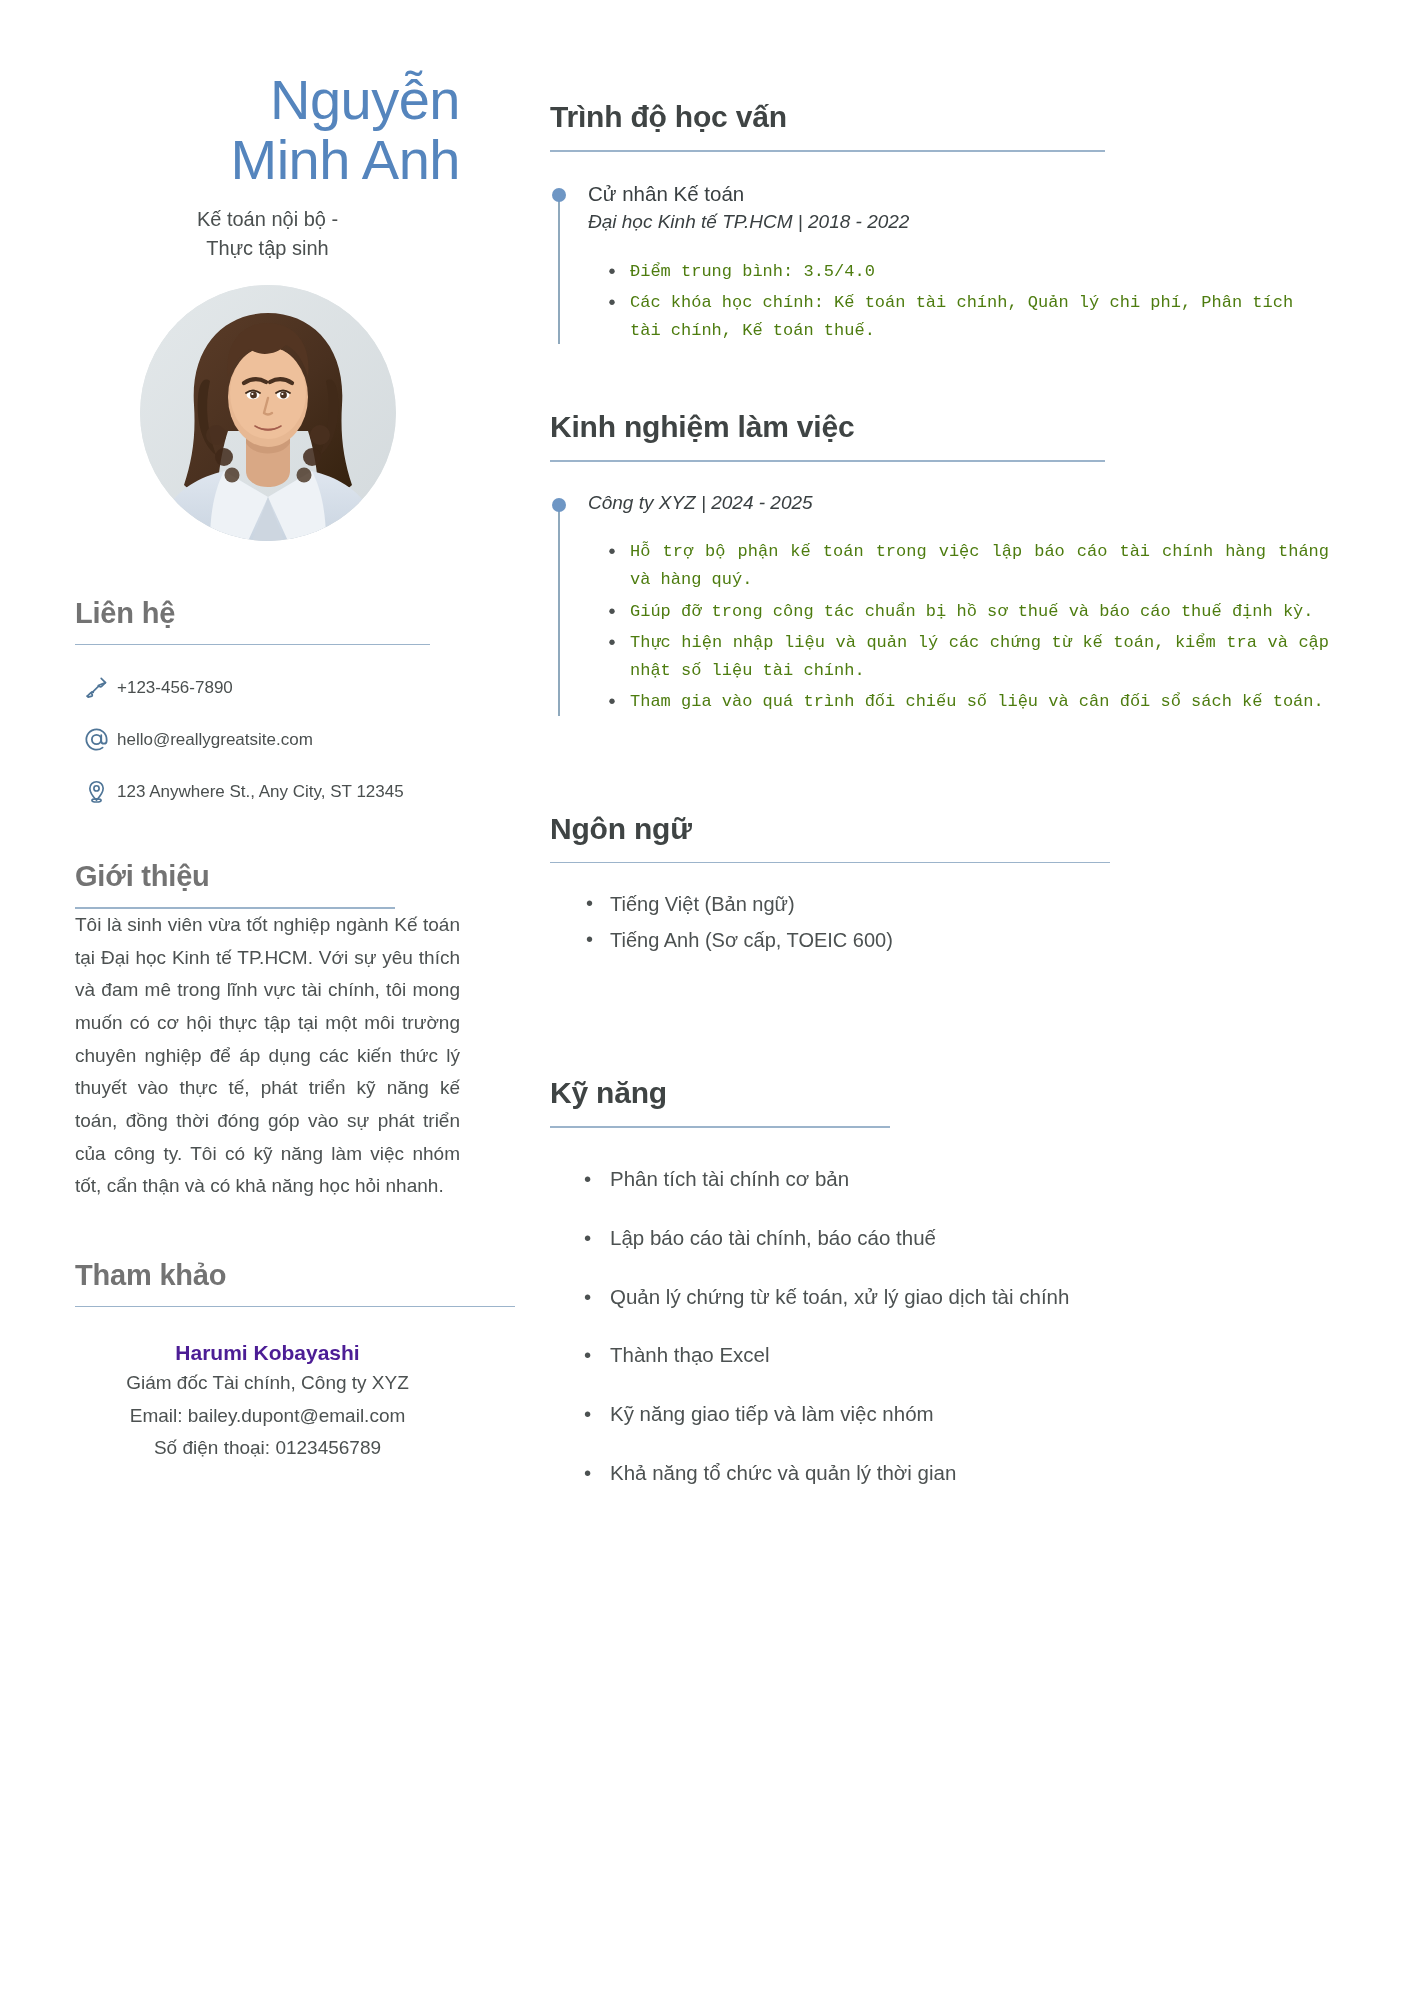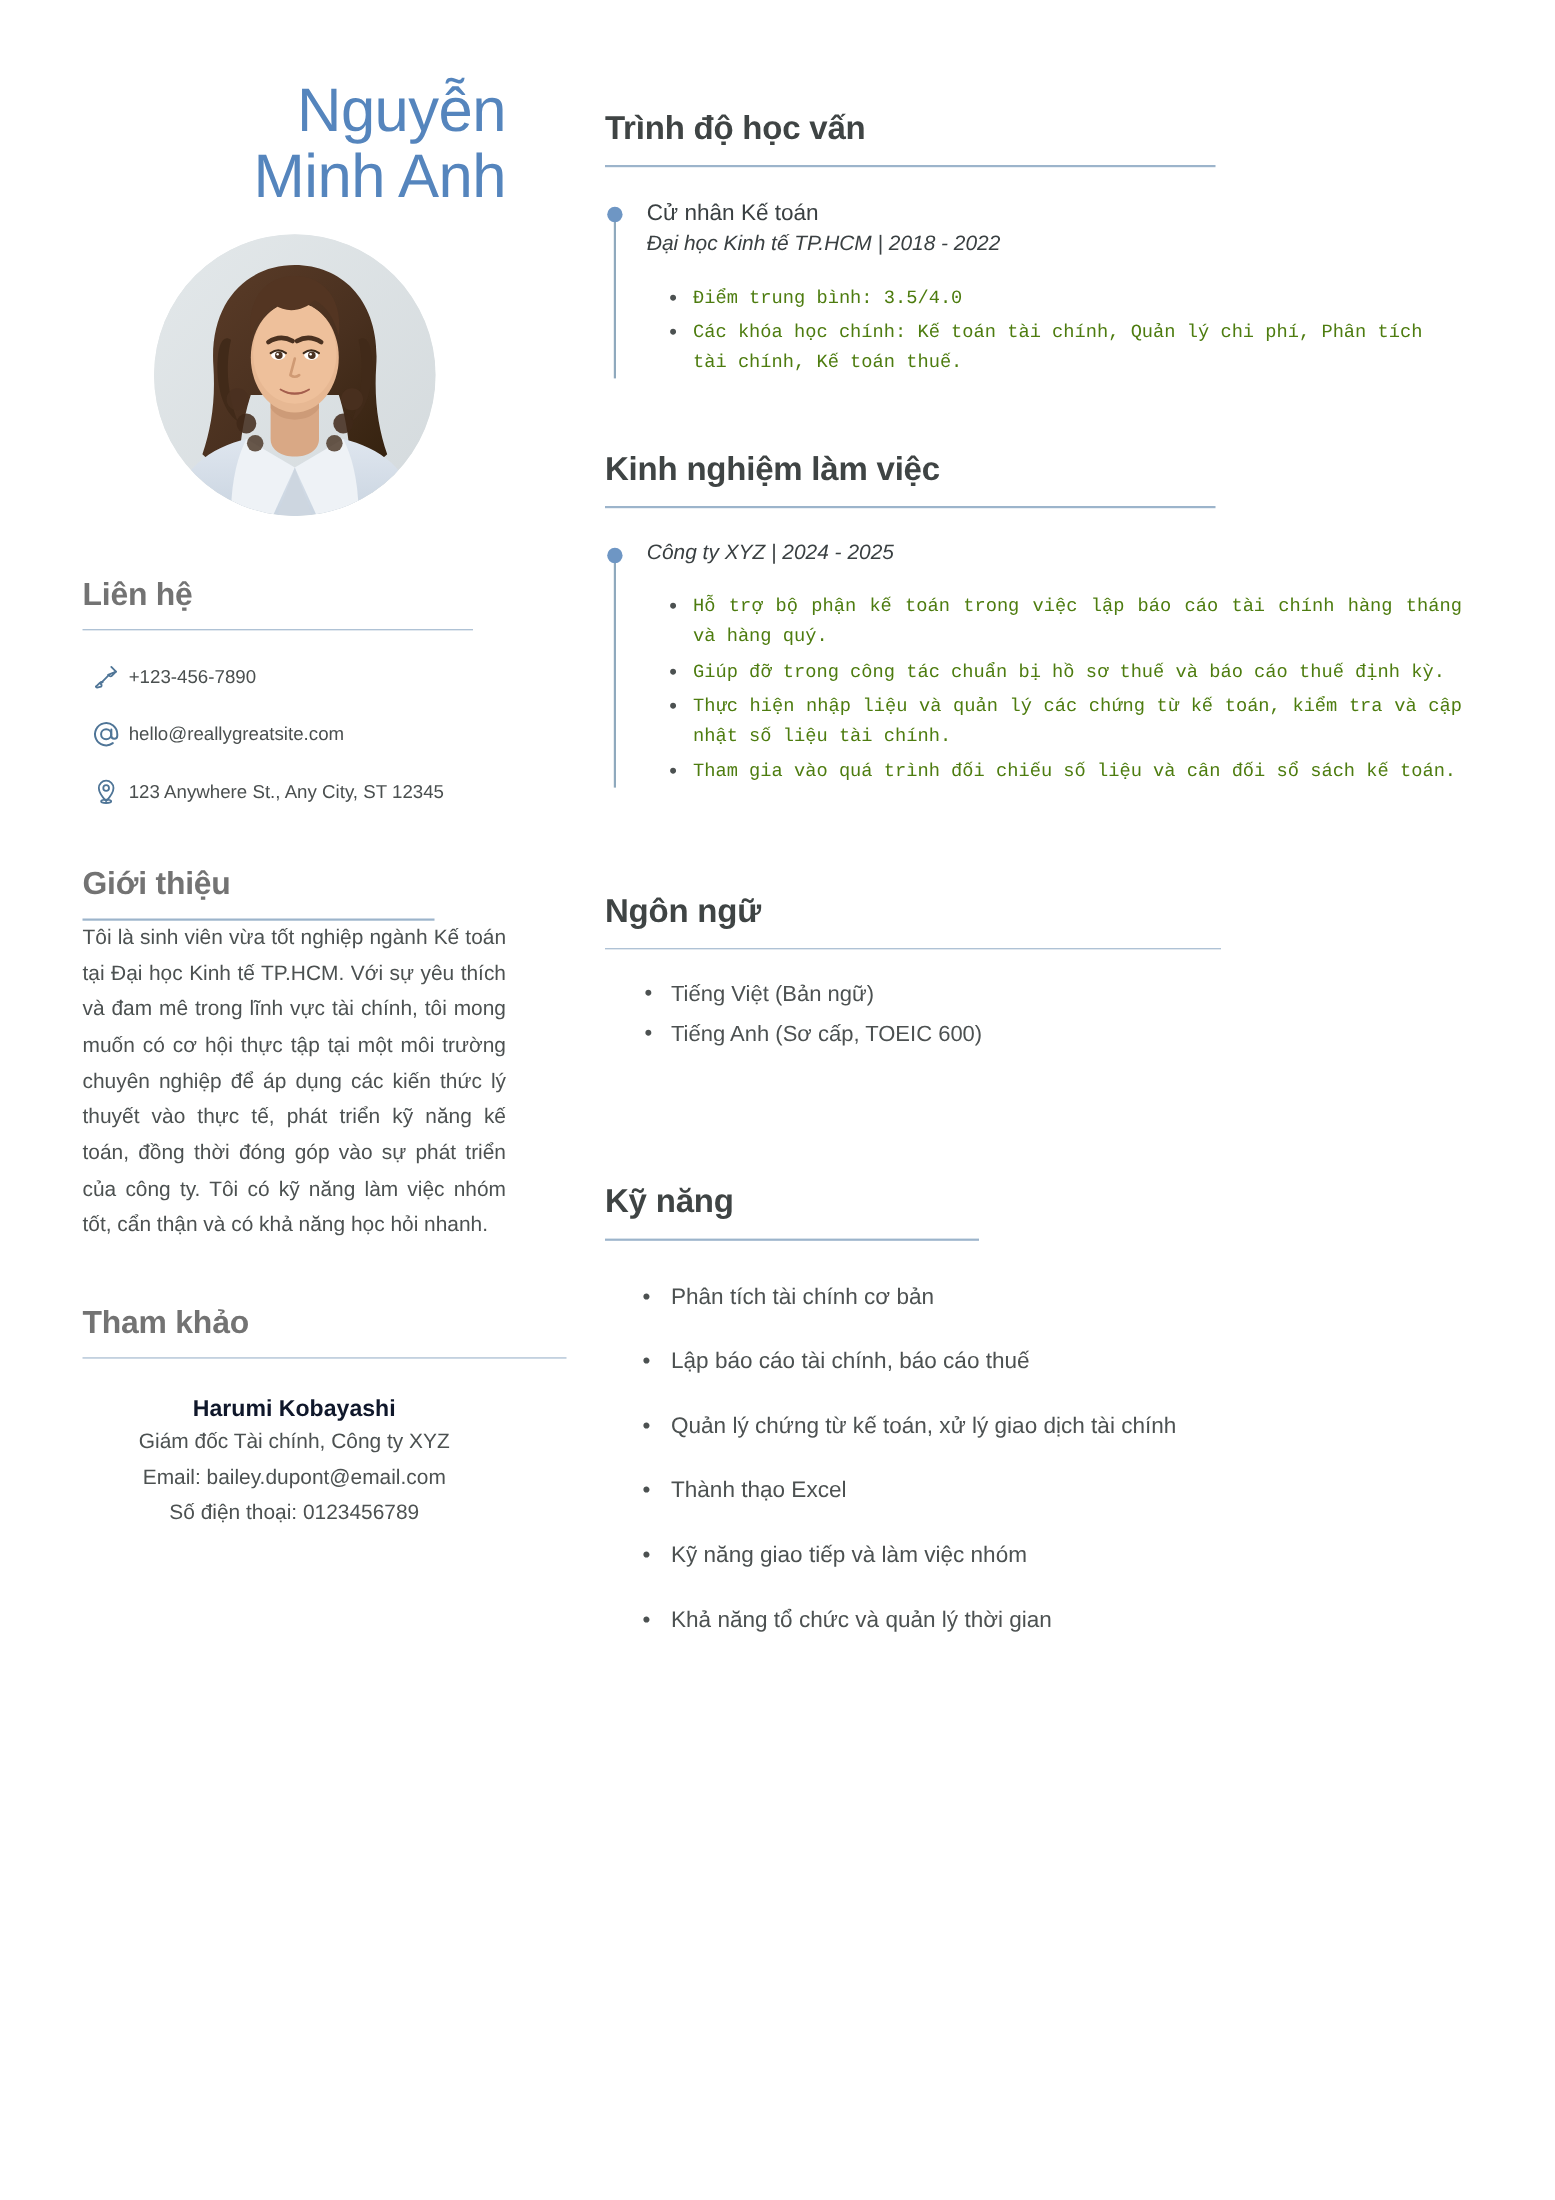--- a/index.html
+++ b/index.html
@@ -61,21 +61,21 @@
   .intro-text {
     font-size:19px;
     line-height:1.72;
     color:#4c5151;
     text-align:justify;
     text-justify:inter-word;
   }
 
   
   .ref-block { margin-top:34px; text-align:center; }
-  .ref-name { font-size:21px; font-weight:bold; color:#0f172a; }
+  .ref-name { font-size:21px; font-weight:bold; color:#4c1d95; }
   .ref-line { font-size:19px; line-height:1.5; color:#4c5151; margin-top:4px; }
 
   
   .col-right { flex:1; padding:100px 85px 0 50px; }
   .sec-r { margin-bottom:0; }
   .sec-title-r { font-size:30px; font-weight:bold; color:#3f4444; letter-spacing:-0.2px; }
   .rule-r { height:1.5px; background:#9cb4cb; margin-top:16px; }
   .rule-r-full { width:555px; }
   .rule-r-lang { width:560px; }
   .rule-r-skill { width:340px; }
@@ -106,20 +106,22 @@
 </style>
 </head>
 <body>
 
 <div class="page">
 
   <div class="col-left">
 
     <div class="name">Nguyễn
 Minh Anh</div>
+    <div class="role">Kế toán nội bộ -
+Thực tập sinh</div>
 
     <div class="photo-wrap">
       <div class="photo">
         <svg viewBox="0 0 256 256" xmlns="http://www.w3.org/2000/svg">
           <defs>
             <clipPath id="circ">
                 <circle cx="128" cy="128" r="128"></circle>
               </clipPath>
             <linearGradient id="bgg" x1="0" y1="0" x2="1" y2="1">
               <stop offset="0%" stop-color="#e3e8ea"></stop>

